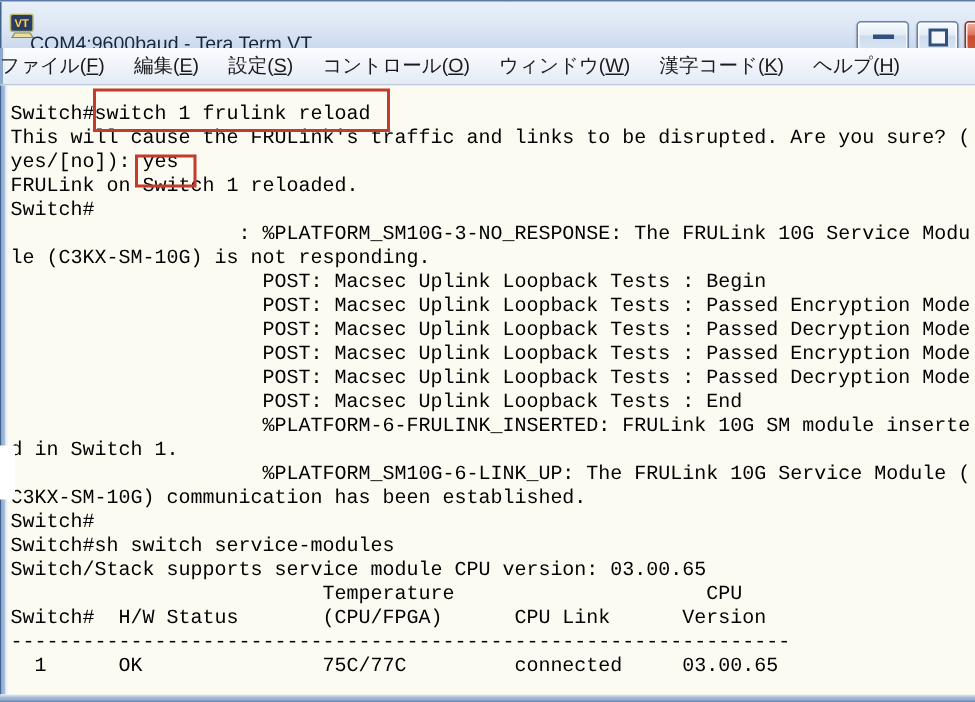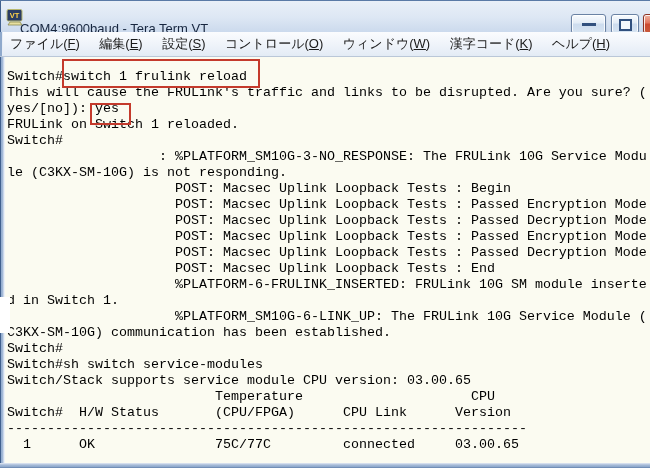--- a/index.html
+++ b/index.html
@@ -53,21 +53,20 @@
   }
 
   
   .menubar {
     position: absolute; left: 0; top: 32px; width: 650px; height: 25px;
     background: linear-gradient(180deg, #fbfcfe 0%, #edf2f9 60%, #e3ebf5 100%);
     border-bottom: 1px solid #bac7d8;
     box-sizing: border-box;
     box-shadow: inset 2px 0 0 #8fa9cc, inset 3px 0 0 #e8eef6;
     white-space: nowrap;
-    padding-left: 10px;
   }
   .menu-item {
     display: inline-block; font-size: 13px; color: #1a1a1a;
     line-height: 24px; margin-right: 15px;
   }
   .menu-item u { text-decoration: underline; }
 
   
   .border-left {
     position: absolute; left: 0; top: 57px; width: 5px; height: 406px;

